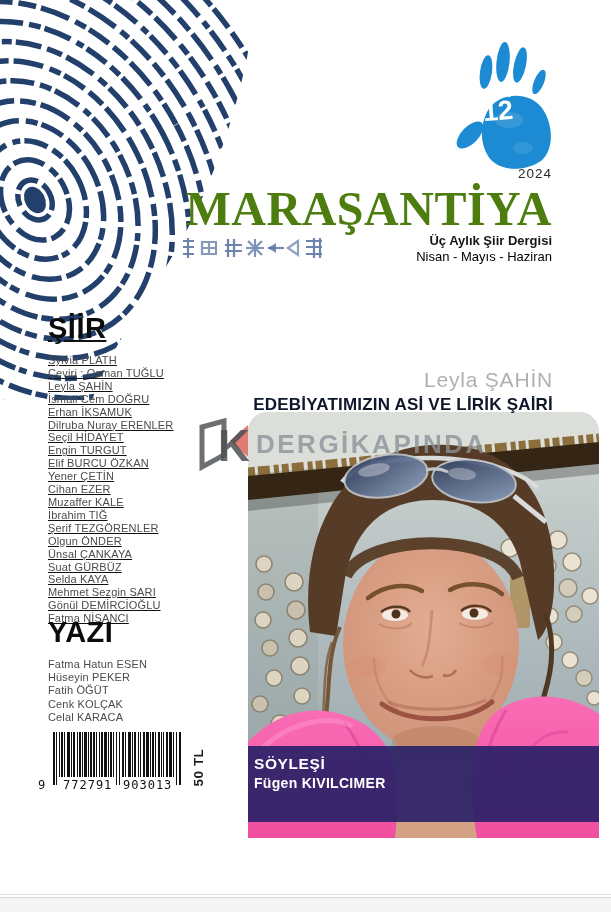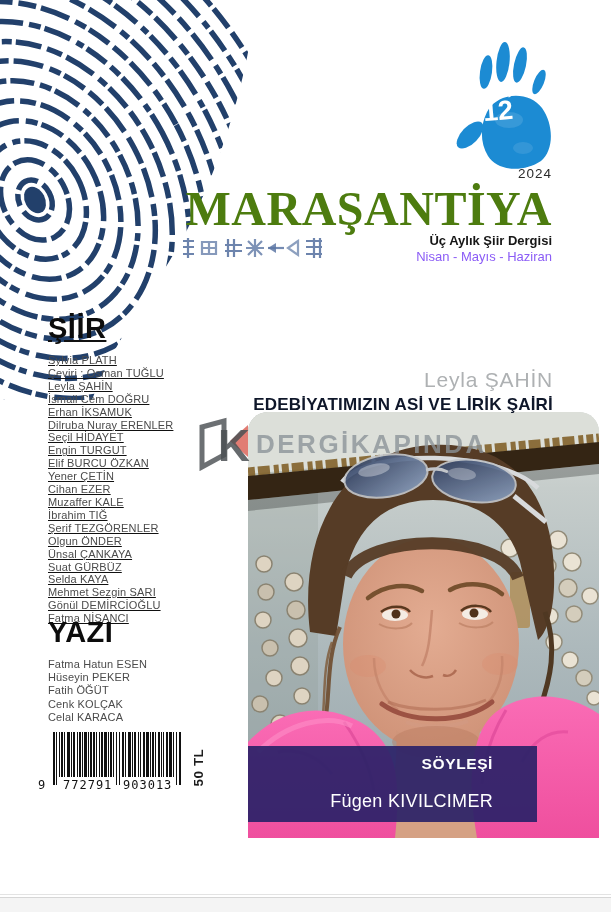--- a/index.html
+++ b/index.html
@@ -20,21 +20,21 @@
   
   .masthead{position:absolute;left:180px;top:166px;width:372px;}
   .masthead .year{text-align:right;font-size:13.5px;color:#2b2b2b;letter-spacing:1px;margin-bottom:4px;}
   .masthead .title{font-family:"Liberation Serif","DejaVu Serif",serif;font-weight:700;
                    font-size:48px;line-height:1.0;color:#4d7c0f;text-align:right;letter-spacing:.5px;
                    white-space:nowrap;}
   .masthead-row{display:flex;justify-content:space-between;align-items:flex-start;}
   .cuneiform{width:148px;height:26px;margin-top:2px;}
   .subtitle-block{text-align:right;line-height:1.25;}
   .subtitle-block .l1{font-size:13px;font-weight:700;color:#161616;}
-  .subtitle-block .l2{font-size:13px;font-weight:400;color:#8b5cf6;}
+  .subtitle-block .l2{font-size:13px;font-weight:400;color:#000000;}
 
   
   .siir{position:absolute;left:48px;top:312px;width:200px;text-decoration:underline;}
   .yazi{position:absolute;left:48px;top:616px;width:200px;}
   .list-heading{font-size:29px;font-weight:800;color:#0c0c0c;letter-spacing:.5px;margin:0 0 9px 0;}
   ul.names{list-style:none;margin:0;padding:0;}
   ul.names li{font-size:11px;line-height:12.9px;color:#4b4b4b;letter-spacing:.15px;white-space:nowrap;}
   .yazi ul.names li{line-height:13.2px;}
 
   
@@ -50,25 +50,25 @@
 
   
   .feature-heading{position:absolute;right:58px;top:368px;text-align:right;z-index:3;}
   .feature-name{font-size:21px;font-weight:400;color:#aeb1b3;letter-spacing:.8px;}
   .feature-tagline{font-size:17px;font-weight:700;color:#0f172a;letter-spacing:.2px;margin-top:3px;}
 
   
   .photo{position:absolute;left:248px;top:412px;width:351px;height:426px;border-radius:20px 20px 0 0;
          overflow:hidden;z-index:2;box-shadow:inset 0 0 46px rgba(20,25,35,.18);}
   .photo svg{position:absolute;left:0;top:0;}
-  .interview-band{position:absolute;left:0;top:334px;width:289px;height:76px;
+  .interview-band{position:absolute;left:0;top:334px;width:351px;height:76px;
                   background:rgba(42,34,104,.92);box-sizing:border-box;
-                  padding:9px 44px 0 12px;text-align:right;color:#fff;}
+                  padding:9px 44px 0 6px;color:#fff;}
   .interview-label{font-size:15.5px;font-weight:800;letter-spacing:.6px;}
-  .interviewer{font-size:18px;font-weight:400;margin-top:18px;letter-spacing:.3px;}
+  .interviewer{font-size:14px;font-weight:700;margin-top:2px;letter-spacing:.3px;}
 
   
   .watermark{position:absolute;left:194px;top:416px;height:56px;display:flex;align-items:center;
              z-index:6;pointer-events:none;}
   .watermark-text{font-size:26px;font-weight:700;letter-spacing:2.5px;color:rgba(138,146,151,.78);
                   margin-left:6px;}
 
   
   .footer-hairline{position:absolute;left:0;bottom:17px;width:611px;height:1px;background:#e3e3e3;}
   .footer-strip{position:absolute;left:0;bottom:0;width:611px;height:14px;background:#f4f4f4;

